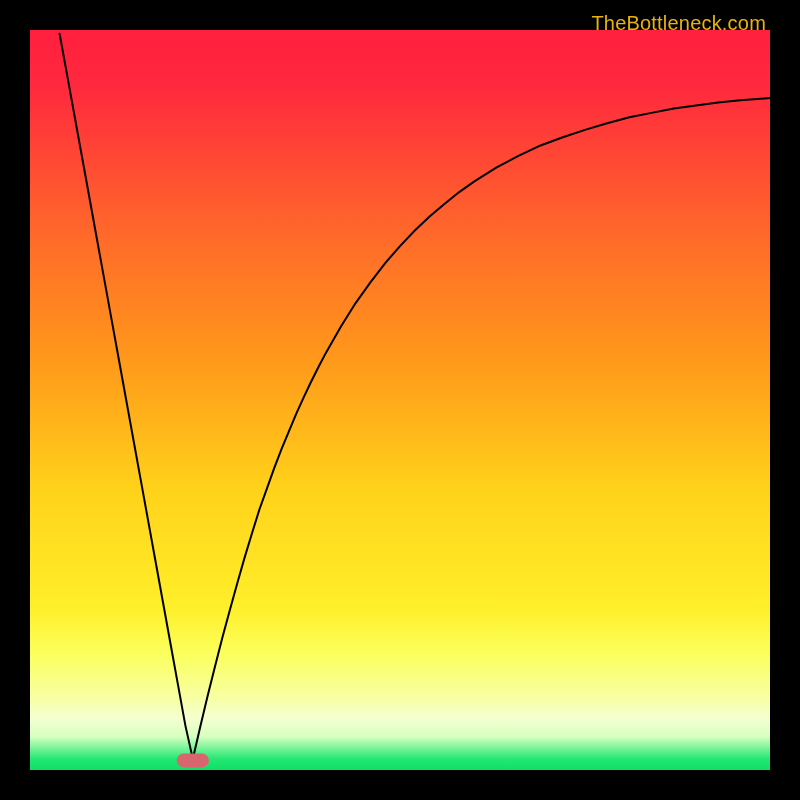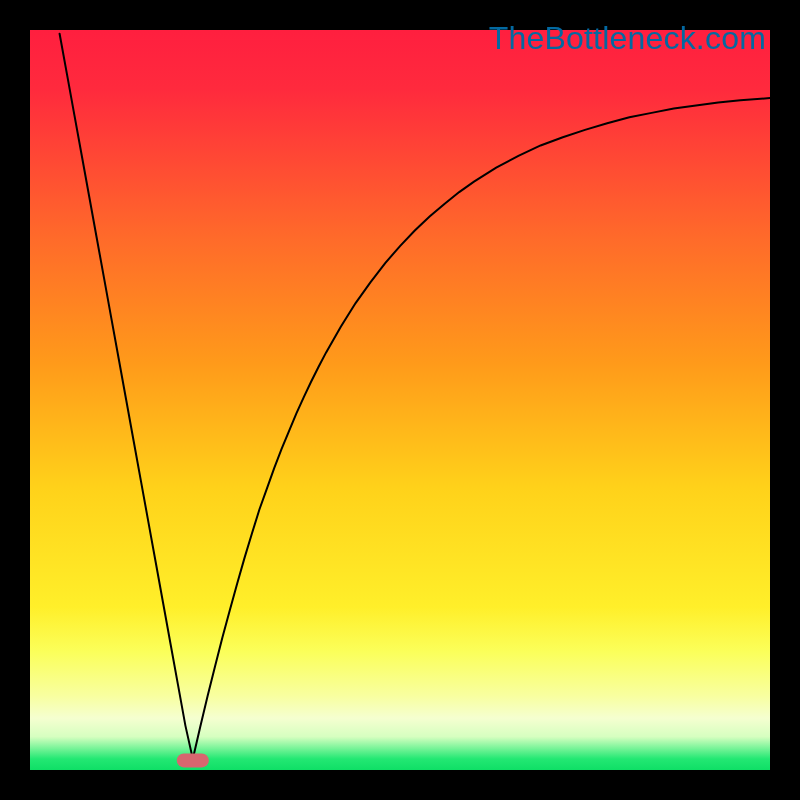--- a/index.html
+++ b/index.html
@@ -21,24 +21,24 @@
   }
   .plot-area {
     position: absolute;
     left: 0;
     top: 0;
     width: 740px;
     height: 740px;
   }
   .watermark {
     position: absolute;
-    top: 20px;
+    top: 12px;
     right: 34px;
-    color: #0369a1;
-    font-size: 32px;
+    color: #eab308;
+    font-size: 20px;
     font-weight: 500;
     letter-spacing: 0.2px;
   }
 </style>
 </head>
 <body>
 
 <div class="frame">
   <svg class="plot-area" viewBox="0 0 740 740" preserveAspectRatio="none">
     <defs>

